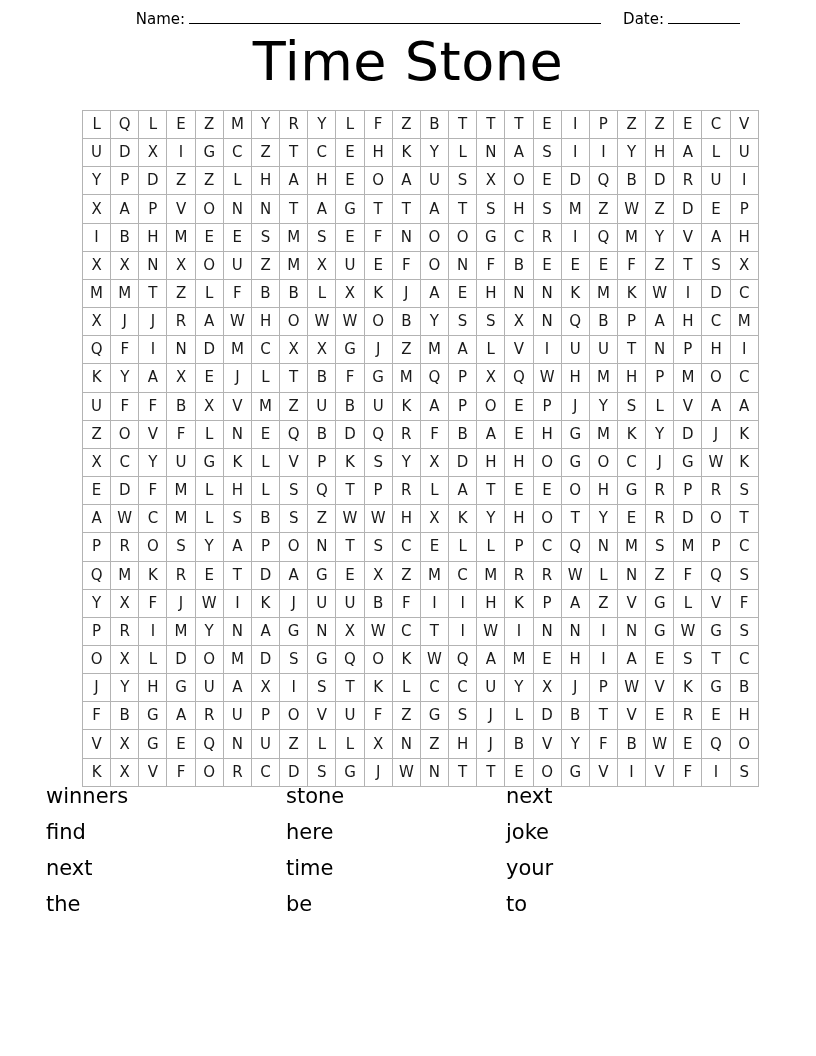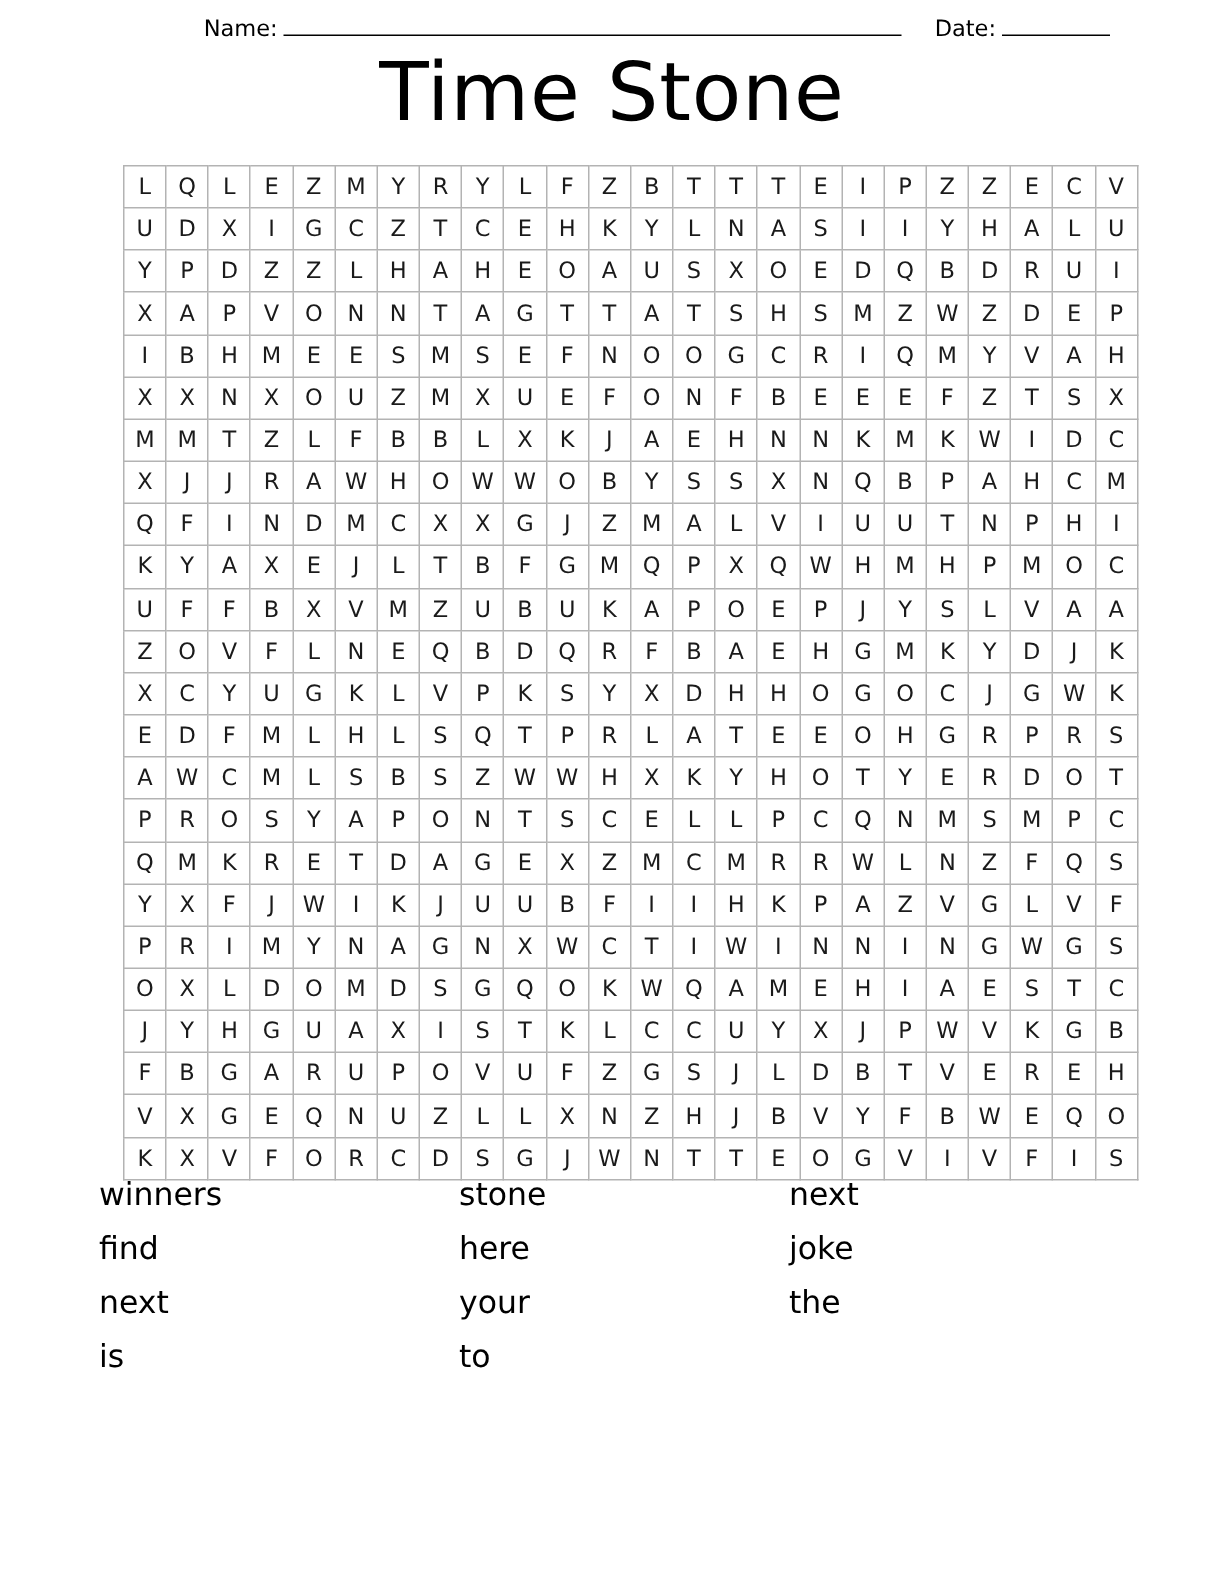--- a/index.html
+++ b/index.html
@@ -96,21 +96,20 @@
     width: 700px;
     display: grid;
     grid-template-columns: 240px 220px 240px;
     grid-auto-rows: 36px;
     font-size: 21px;
     line-height: 36px;
     font-family: "DejaVu Sans", sans-serif;
   }
   .wordlist .word {
     white-space: nowrap;
-    margin-left: 20px;
   }
 </style>
 </head>
 <body>
 
 <div class="header-row">
   <div class="field-group">
     <span class="field-label">Name:</span>
     <span class="field-rule rule-name"></span>
   </div>
@@ -755,17 +754,18 @@
 </div>
 
 <div class="wordlist">
     <div class="word">winners</div>
     <div class="word">stone</div>
     <div class="word">next</div>
     <div class="word">find</div>
     <div class="word">here</div>
     <div class="word">joke</div>
     <div class="word">next</div>
+    <div class="word">time</div>
     <div class="word">your</div>
     <div class="word">the</div>
-    <div class="word">is</div>
+    <div class="word">be</div>
     <div class="word">to</div>
   </div>
 
 </body></html>

